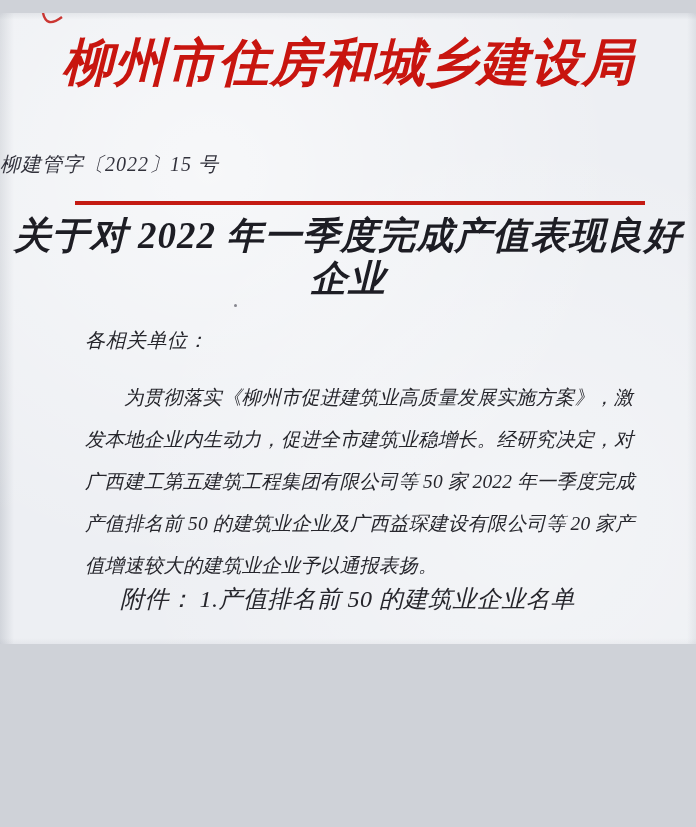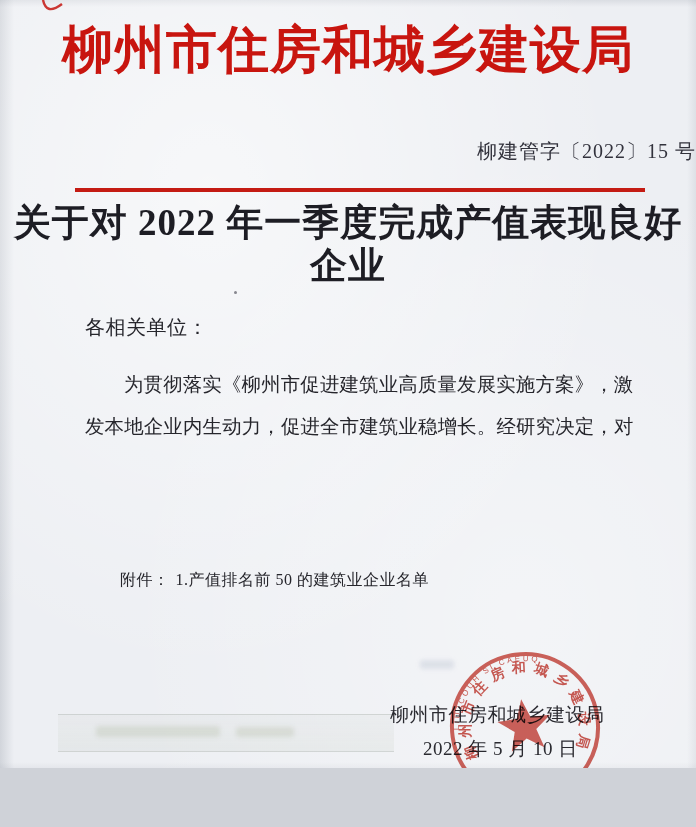--- a/index.html
+++ b/index.html
@@ -1,39 +1,40 @@
 <!DOCTYPE html>
 <html><head>
 <meta charset="utf-8">
 <style>
   html,body{margin:0;padding:0;background:#cfd2d8;}
   .page{
     position:relative;
-    width:696px;height:768px;
-    margin:0 auto;
+    width:696px;height:631px;
+    margin:13px auto;
     overflow:hidden;
     font-family:"Liberation Serif","DejaVu Serif",serif;
     background:
       radial-gradient(ellipse at 30% 25%, rgba(255,255,255,.55), rgba(255,255,255,0) 60%),
       radial-gradient(ellipse at 75% 80%, rgba(255,255,255,.35), rgba(255,255,255,0) 55%),
       linear-gradient(to right, rgba(84,94,110,.18), rgba(84,94,110,0) 14px),
       linear-gradient(to left, rgba(84,94,110,.10), rgba(84,94,110,0) 9px),
       linear-gradient(to bottom, rgba(84,94,110,.12), rgba(84,94,110,0) 7px),
       linear-gradient(to top, rgba(84,94,110,.06), rgba(84,94,110,0) 6px),
       #edeff3;
+    font-style: italic;
   }
   .agency{
     position:absolute;top:16px;left:0;width:100%;
     margin:0;text-align:center;
     font-size:51px;font-weight:bold;letter-spacing:1px;
     color:#c8150f;
   }
   .doc-number{
     position:absolute;top:138px;left:0;width:100%;
-    text-align:right;font-size:20px;letter-spacing:1px;color:#32323c;
+    text-align:left;font-size:20px;letter-spacing:1px;color:#32323c;
   }
   .red-rule{
     position:absolute;top:188px;left:75px;width:570px;height:4px;
     background:#c41b13;
   }
   .doc-title{
     position:absolute;top:201px;left:0;width:100%;
     text-align:center;font-weight:bold;color:#1d1d24;
     font-size:37px;line-height:43px;letter-spacing:1px;
   }
@@ -42,21 +43,21 @@
     font-size:20px;color:#26262c;letter-spacing:.5px;
   }
   .body-line{
     position:absolute;left:85px;white-space:nowrap;
     font-size:19.4px;color:#26262c;letter-spacing:.2px;
   }
   .body-line.indent{left:124px;}
   .bl-1{top:371px;} .bl-2{top:413px;} .bl-3{top:455px;} .bl-4{top:497px;} .bl-5{top:539px;}
   .attach-line{
     position:absolute;white-space:nowrap;
-    font-size:16px;color:#26262c;letter-spacing:.5px;text-align:right;
+    font-size:24px;color:#26262c;letter-spacing:.5px;text-align:right;
   }
   .attach-1{top:570px;left:120px;}
   .attach-2{top:607px;left:218px;}
   .attach-label{margin-right:6px;}
   .signature-org{
     position:absolute;top:702px;left:390px;white-space:nowrap;
     font-size:19px;color:#2a2a30;letter-spacing:.5px;
   }
   .signature-date{
     position:absolute;top:736px;left:423px;white-space:nowrap;
@@ -103,20 +104,23 @@
   <div class="red-rule"></div>
 
   <div class="doc-title">
     <div>关于对 2022 年一季度完成产值表现良好企业</div>
   </div>
 
   <div class="salutation">各相关单位：</div>
 
   <div class="body-line bl-2">发本地企业内生动力，促进全市建筑业稳增长。经研究决定，对</div>
   <div class="body-line indent bl-1">为贯彻落实《柳州市促进建筑业高质量发展实施方案》，激</div>
+  <div class="body-line bl-3">广西建工第五建筑工程集团有限公司等 50 家 2022 年一季度完成</div>
+  <div class="body-line bl-4">产值排名前 50 的建筑业企业及广西益琛建设有限公司等 20 家产</div>
+  <div class="body-line bl-5">值增速较大的建筑业企业予以通报表扬。</div>
 
   <div class="attach-line attach-1">
     <span class="attach-label">附件：</span><span>1.产值排名前 50 的建筑业企业名单</span>
   </div>
 
   <div class="ghost-band"></div>
   <div class="ghost-blob g1"></div>
   <div class="ghost-blob g2"></div>
   <div class="ghost-blob g3"></div>
   <div class="speck"></div>

